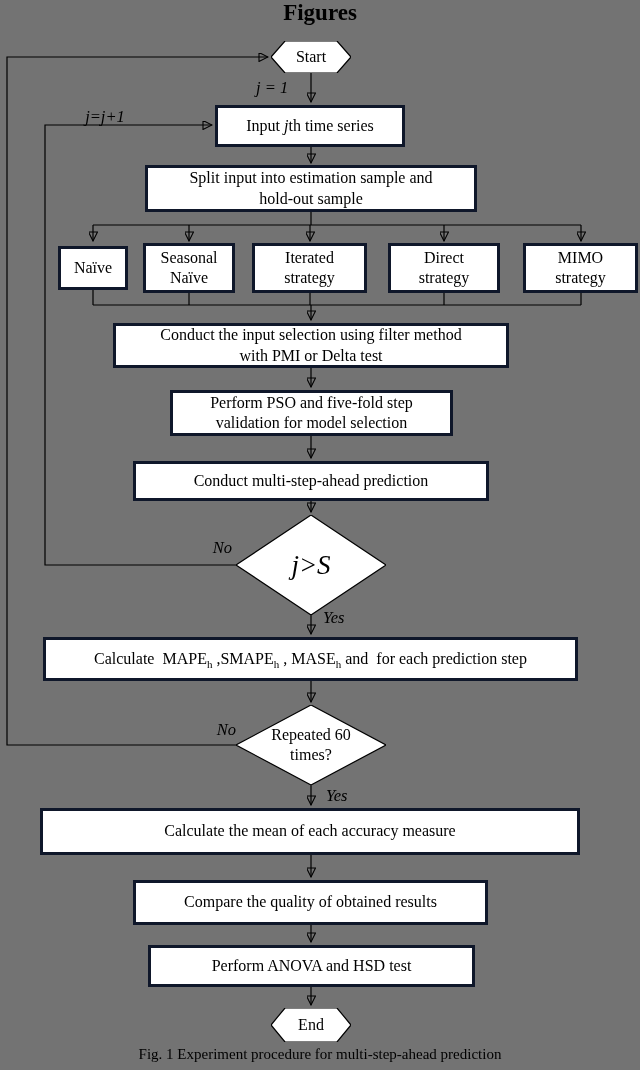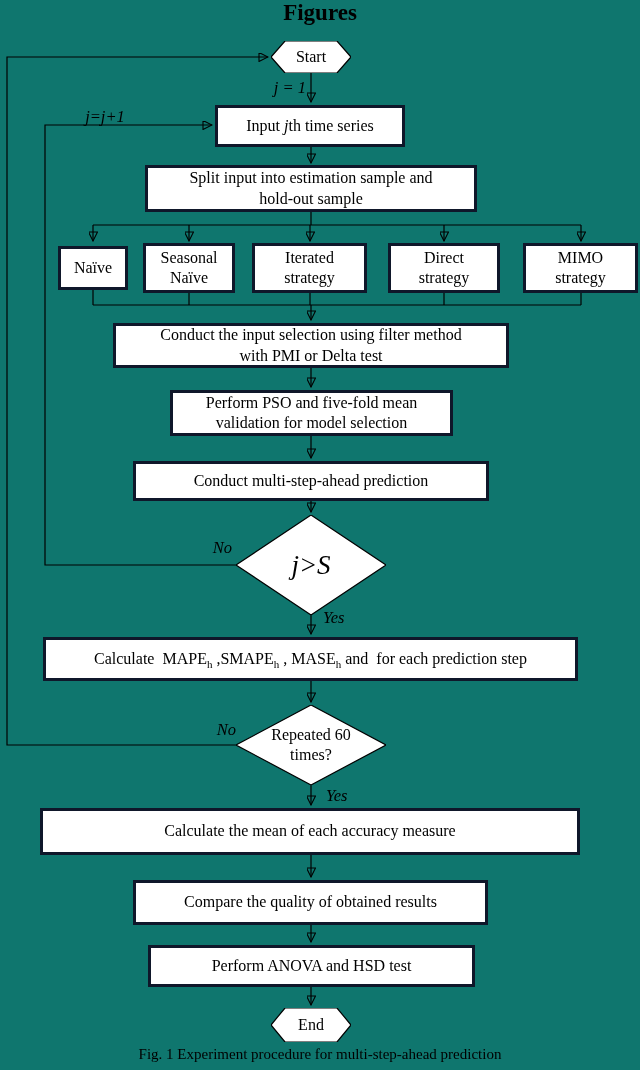--- a/index.html
+++ b/index.html
@@ -1,21 +1,21 @@
 <!DOCTYPE html>
 <html><head>
 <meta charset="utf-8">
 <style>
   * { margin: 0; padding: 0; box-sizing: border-box; }
   html, body { background: #ffffff; }
   .canvas {
     position: relative;
     width: 640px;
     height: 1070px;
-    background: #0f766e;
+    background: #737373;
     color: #000000;
     font-family: "Liberation Serif", "DejaVu Serif", serif;
     overflow: hidden;
   }
   .title {
     position: absolute; top: 0px; left: 0; width: 100%;
     text-align: center; font-size: 23px; font-weight: bold;
   }
   .caption {
     position: absolute; top: 1046px; left: 0; width: 100%;
@@ -94,21 +94,21 @@
     <path d="M311 987 V1005" marker-end="url(#arrow)"></path>
   </svg>
 
   <div class="node" style="left:271px;top:41px;width:80px;height:32px;">
     <svg class="shape-svg" viewBox="0 0 80 32" preserveAspectRatio="none">
       <polygon points="0,16 14,0 66,0 80,16 66,32 14,32"></polygon>
     </svg>
     <div class="label">Start</div>
   </div>
 
-  <div class="flow-label" style="left:256px;top:78px;width:50px;text-align:right;">j = 1</div>
+  <div class="flow-label" style="left:256px;top:78px;width:50px;">j = 1</div>
 
   <div class="flow-label" style="left:70px;top:95px;width:70px;text-align:center;margin-top:12px;">j=j+1</div>
 
   <div class="node rect" style="left:215px;top:105px;width:190px;height:42px;">
     <div class="label prewrap"><span>Input </span><span class="var">j</span><span>th time series</span></div>
   </div>
 
   <div class="node rect" style="left:145px;top:165px;width:332px;height:47px;">
     <div class="label">
       <div>Split input into estimation sample and</div>
@@ -148,21 +148,21 @@
 
   <div class="node rect" style="left:113px;top:323px;width:396px;height:45px;">
     <div class="label">
       <div>Conduct the input selection using filter method</div>
       <div>with PMI or Delta test</div>
     </div>
   </div>
 
   <div class="node rect" style="left:170px;top:390px;width:283px;height:46px;">
     <div class="label">
-      <div>Perform PSO and five-fold mean</div>
+      <div>Perform PSO and five-fold step</div>
       <div>validation for model selection</div>
     </div>
   </div>
 
   <div class="node rect" style="left:133px;top:461px;width:356px;height:40px;">
     <div class="label">Conduct multi-step-ahead prediction</div>
   </div>
 
   <div class="node" style="left:236px;top:515px;width:150px;height:100px;">
     <svg class="shape-svg" viewBox="0 0 150 100" preserveAspectRatio="none">

